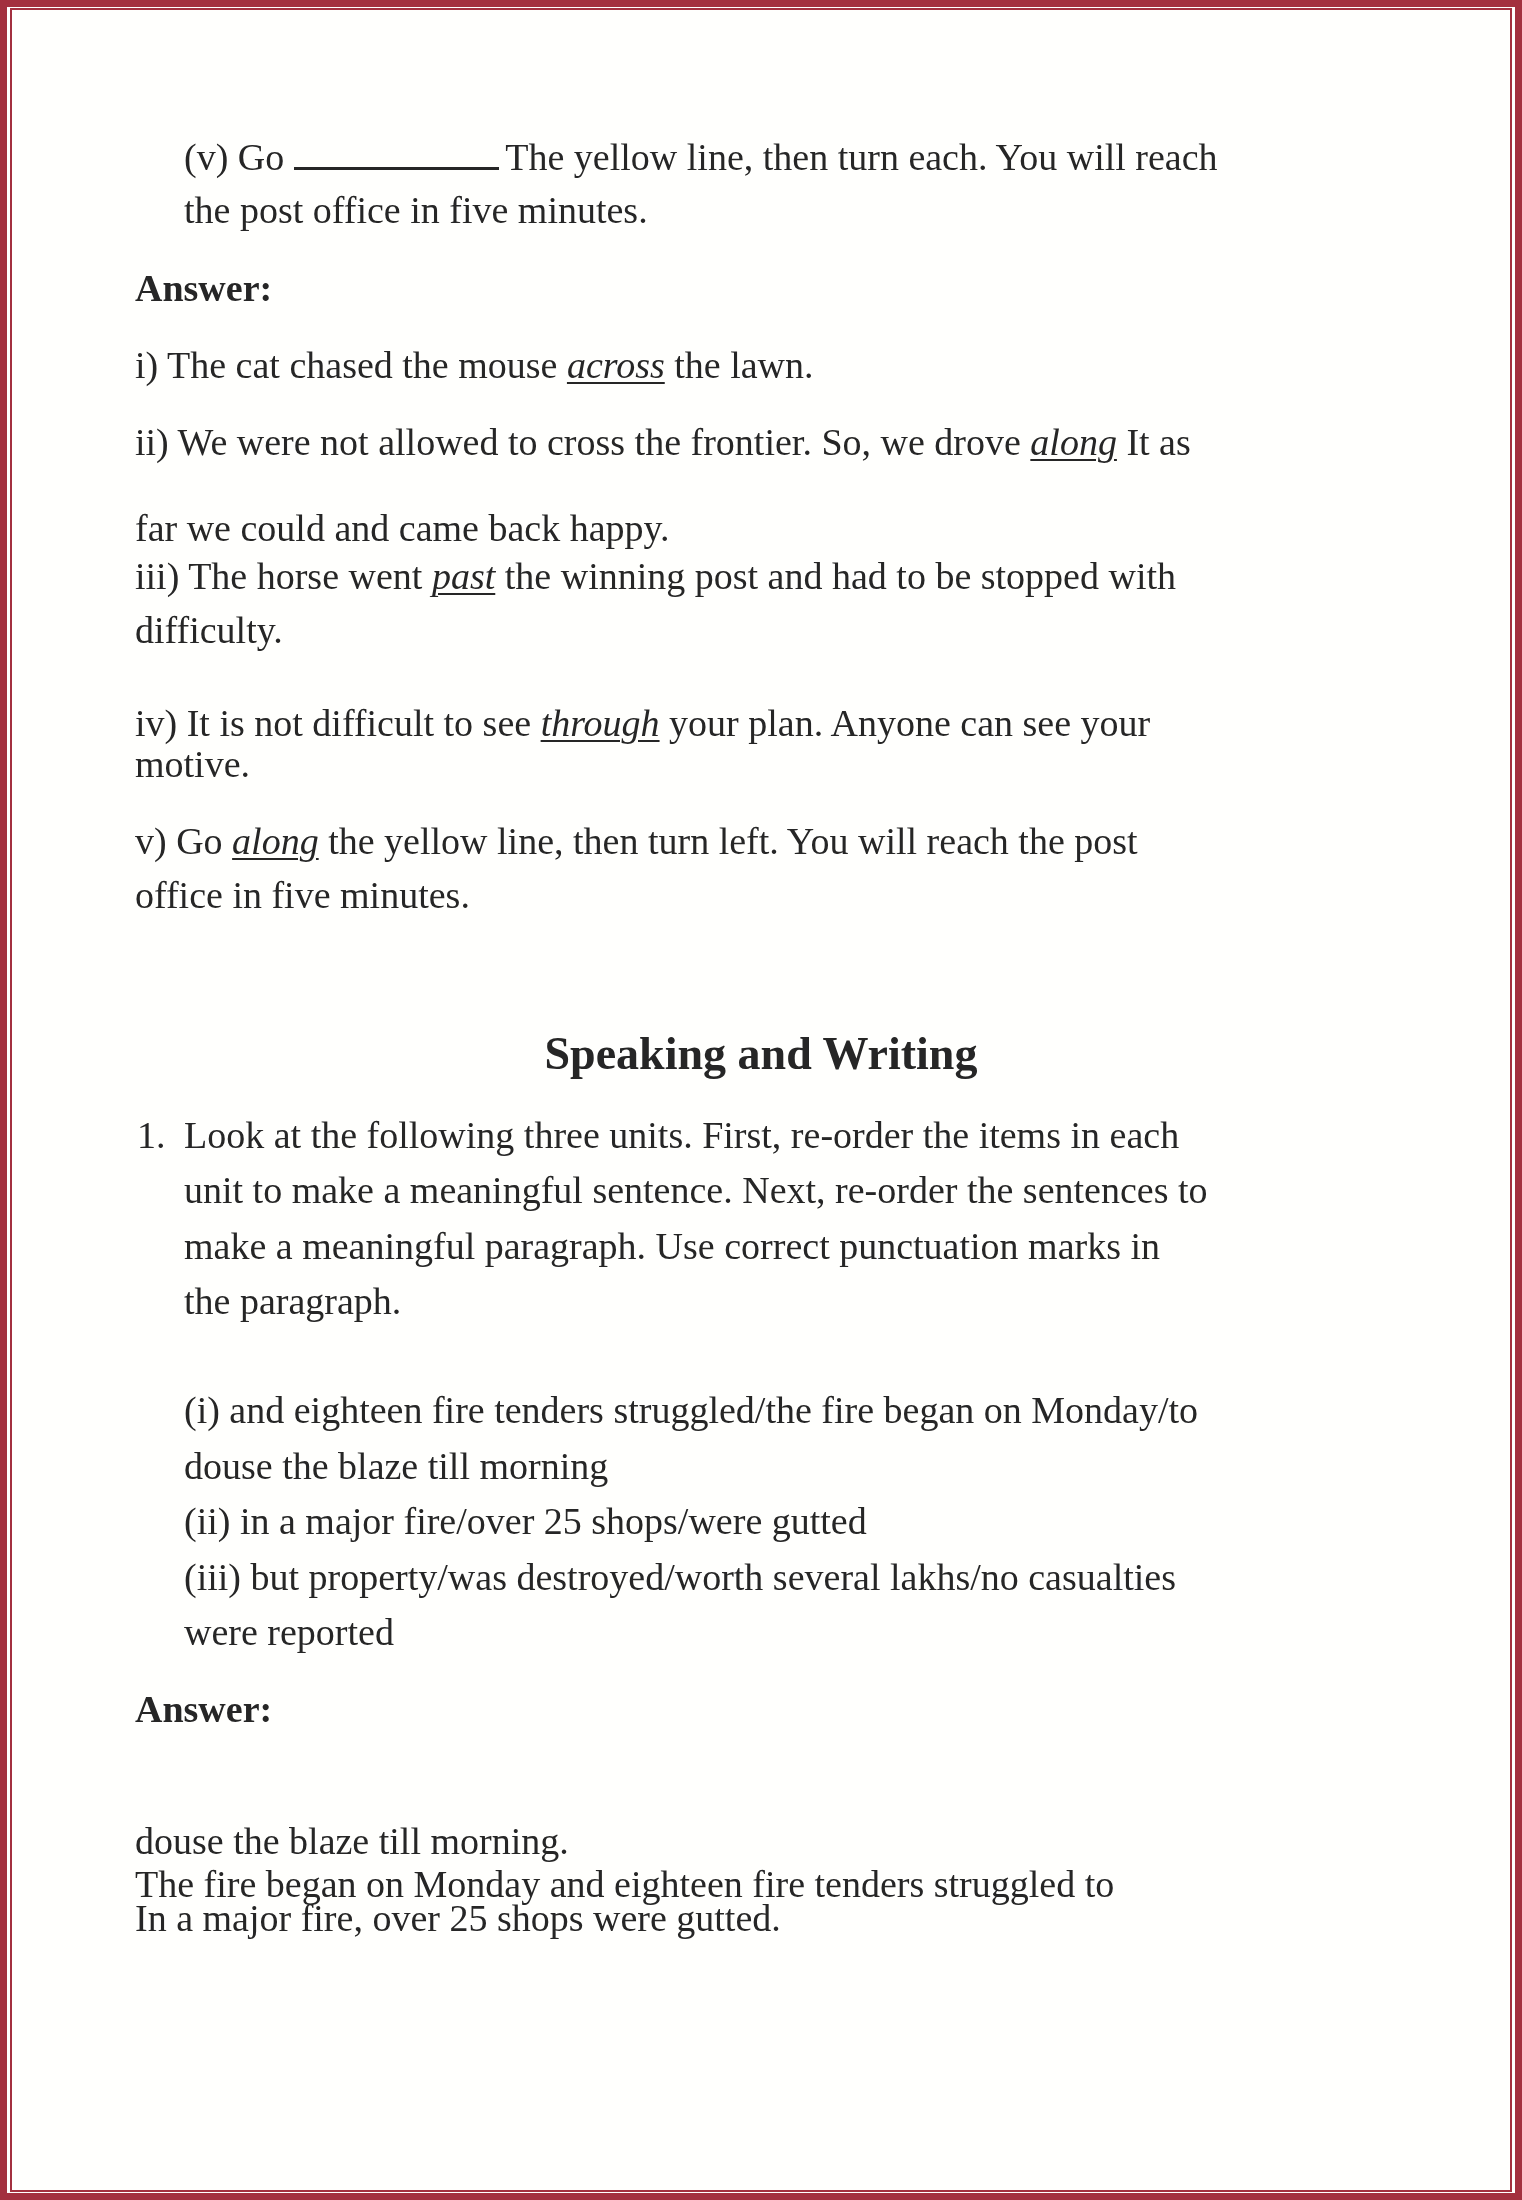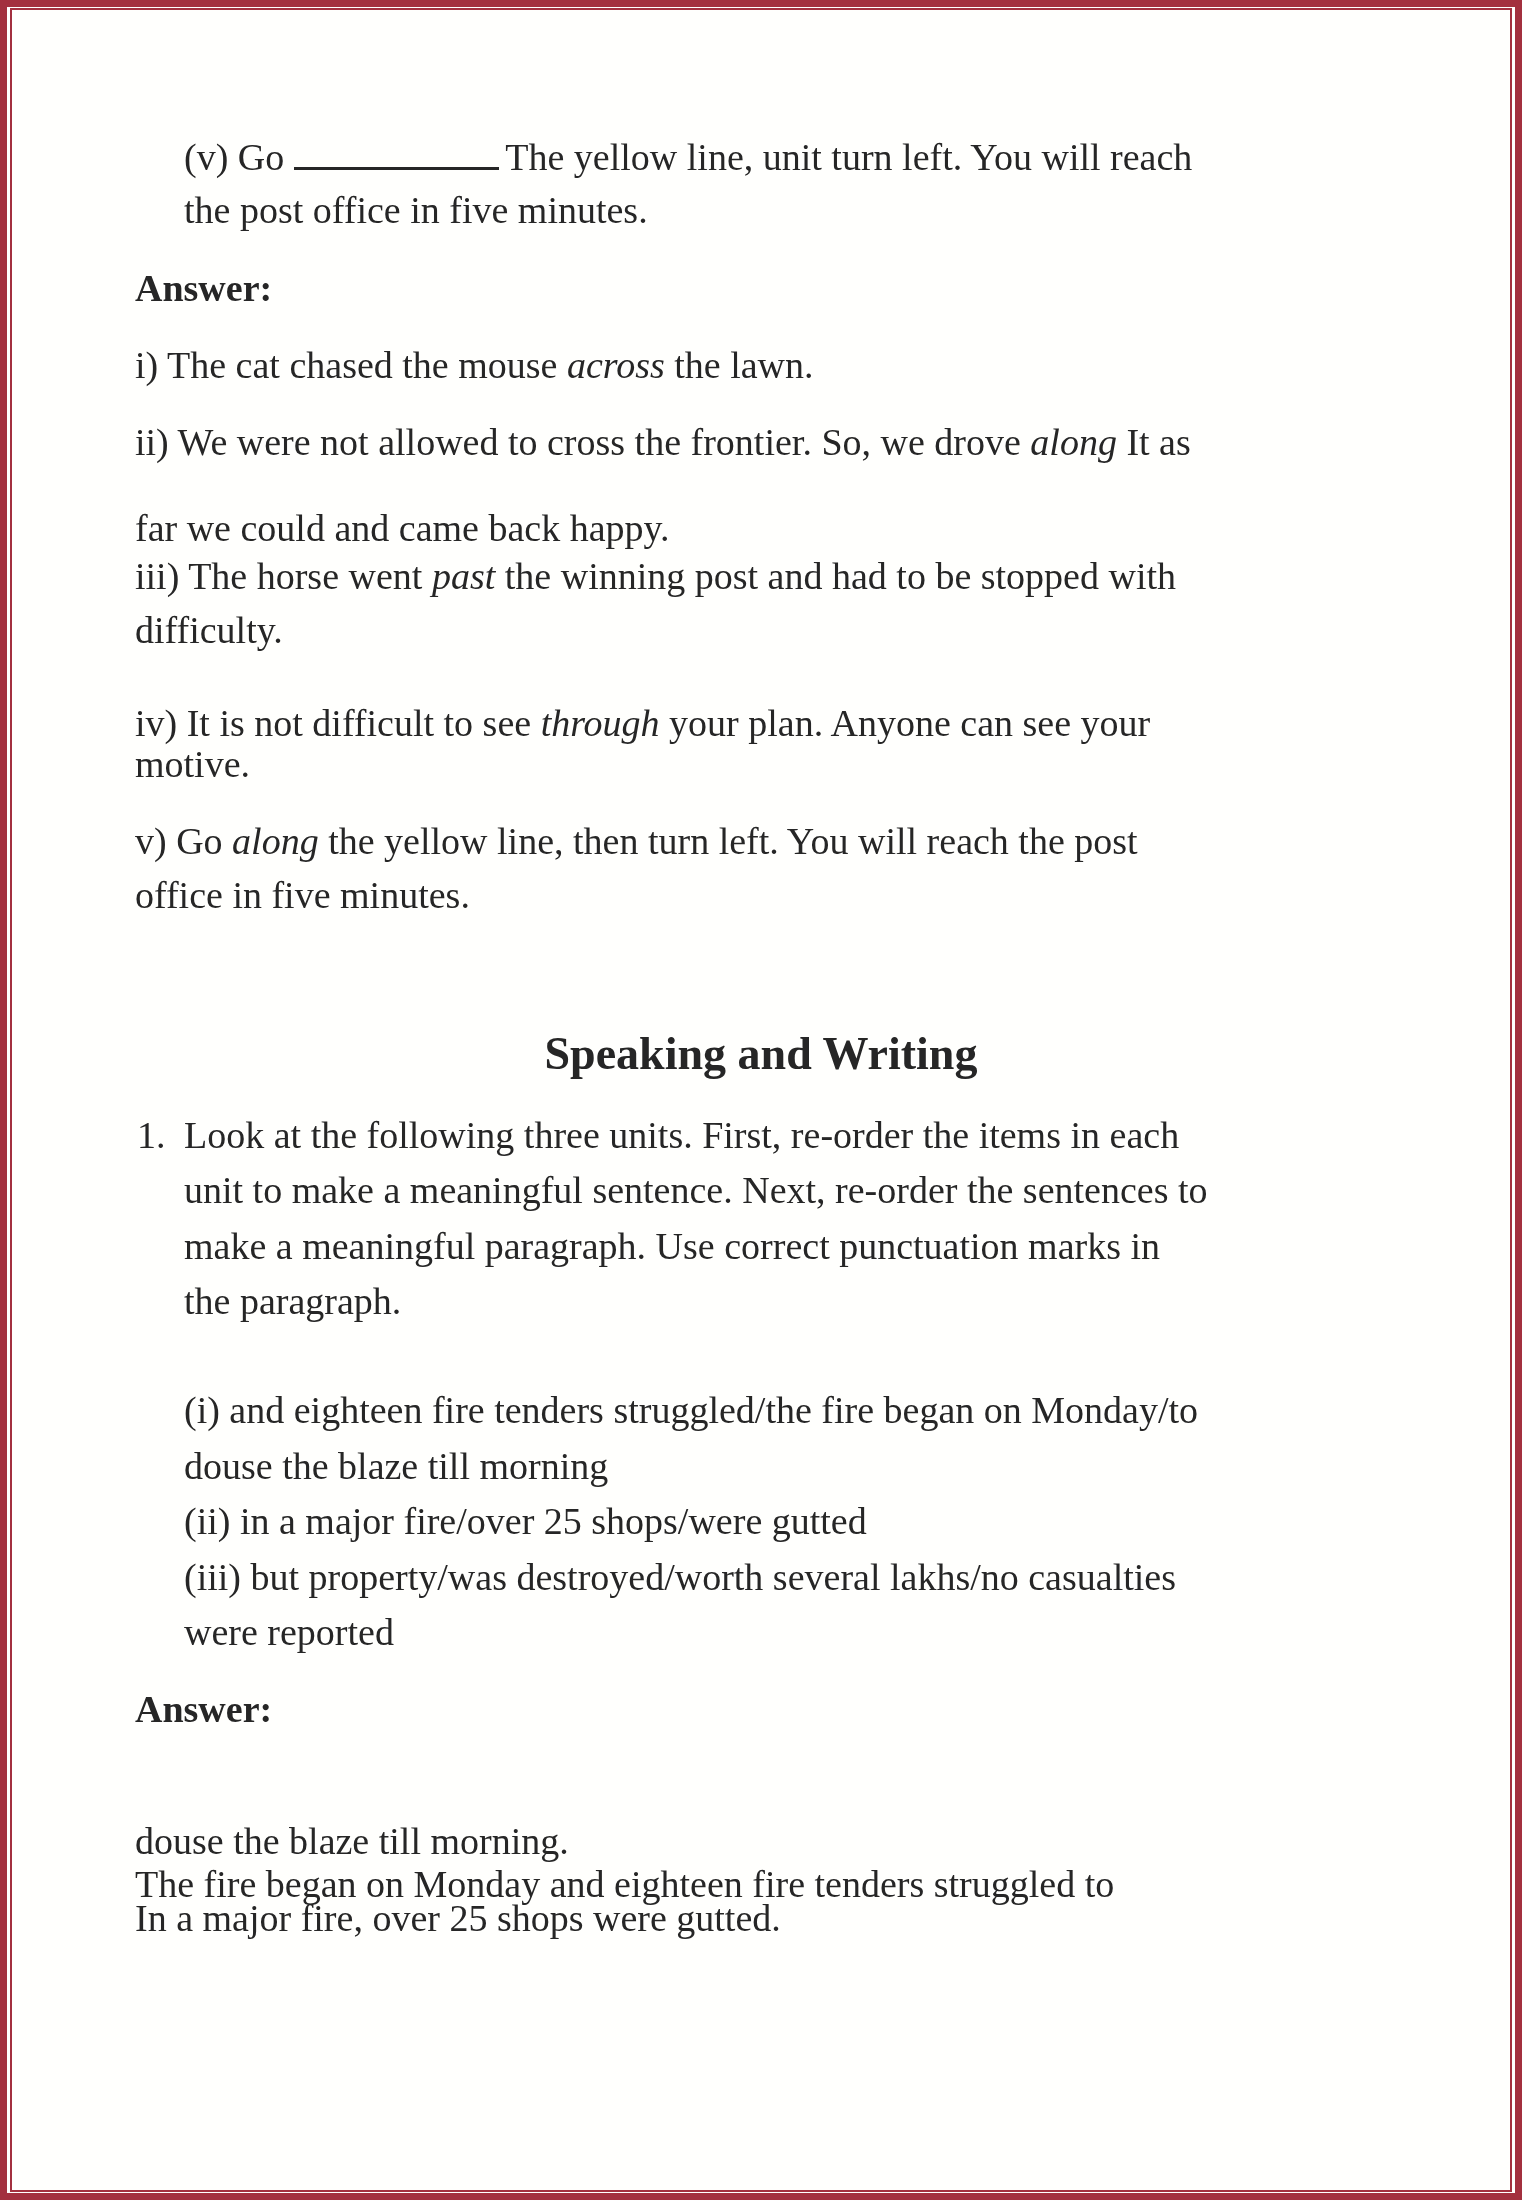--- a/index.html
+++ b/index.html
@@ -16,36 +16,36 @@
   .frame-inner {
     position: absolute; left: 10px; top: 8px; right: 10px; bottom: 8px;
     border: 2px solid #a3303f; background: #fffffd;
   }
   .line {
     position: absolute; white-space: nowrap;
     font-size: 38px; line-height: 38px;
   }
   .bold { font-weight: bold; }
   .heading { font-size: 46px; line-height: 46px; font-weight: bold; left: 0; width: 1522px; text-align: center; }
-  .ans-word { font-style: italic; text-decoration-thickness: 2px; text-underline-offset: 4px; }
+  .ans-word { font-style: italic; text-decoration: underline; text-decoration-thickness: 2px; text-underline-offset: 4px; }
   .blank {
     display: inline-block; width: 205px; border-bottom: 3px solid #262626;
     vertical-align: baseline; margin: 0 6px 0 10px; height: 30px;
   }
   .x-ind { left: 184px; }
   .x-main { left: 135px; }
 </style>
 </head>
 <body>
 
 <div class="frame-outer"></div>
 <div class="frame-inner"></div>
 
 <div class="line x-ind" style="top:137px;">
-  <span>(v) Go</span><span class="blank"></span><span>The yellow line, unit turn left. You will reach</span>
+  <span>(v) Go</span><span class="blank"></span><span>The yellow line, then turn each. You will reach</span>
 </div>
 <div class="line x-ind" style="top:191px;">the post office in five minutes.</div>
 
 <div class="line x-main bold" style="top:269px;">Answer:</div>
 
 <div class="line x-main" style="top:346px;">
   <span>i) The cat chased the mouse</span>
   <span class="ans-word">across</span>
   <span>the lawn.</span>
 </div>

